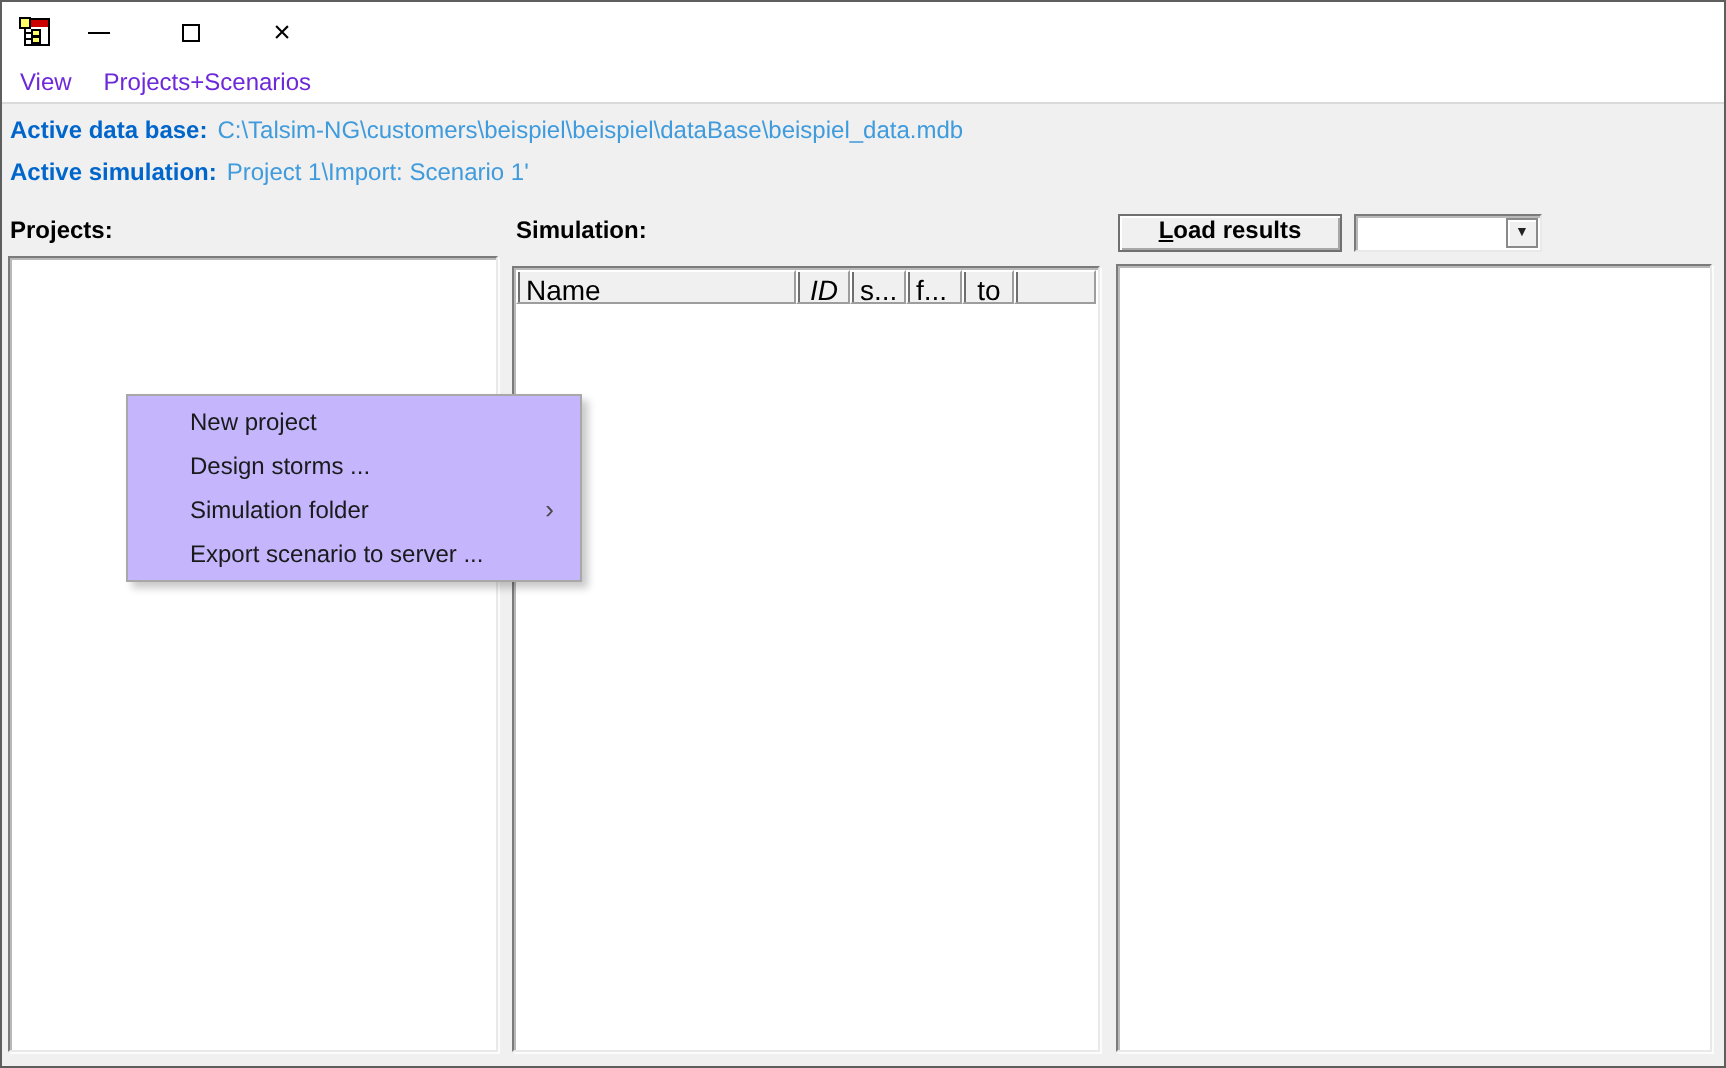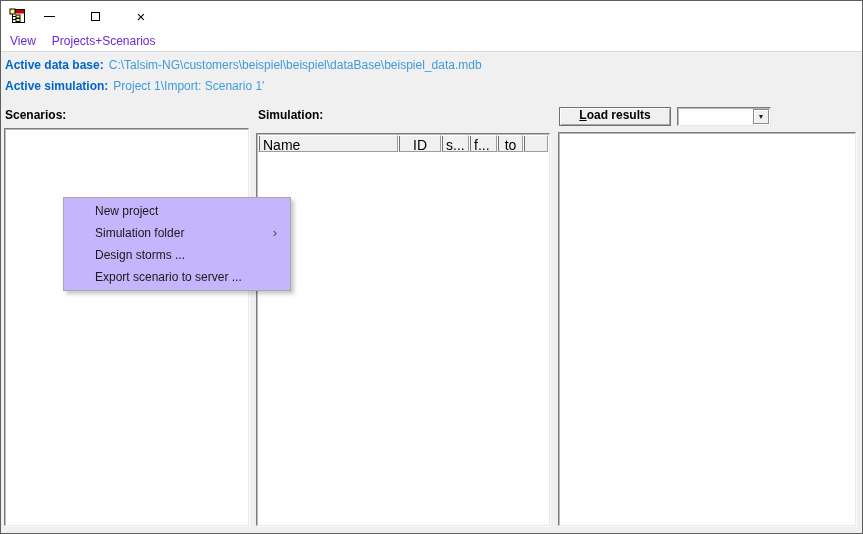--- a/index.html
+++ b/index.html
@@ -65,21 +65,21 @@
   .sim-table { position: absolute; left: 255px; top: 132px; width: 294px; height: 393px; }
   .sim-header { display: flex; height: 18px; padding: 1px 1px 0 1px; }
   .sim-th {
     background: #f0f0f0; font-size: 14px; color: #000;
     border: 1px solid; border-color: #ffffff #9d9d9d #9d9d9d #ffffff;
     box-shadow: 1px 0 0 #6f6f6f inset;
     padding: 1px 3px 0 4px; height: 17px;
     white-space: nowrap; overflow: hidden;
   }
   .sim-th.c0 { width: 140px; }
-  .sim-th.c1 { width: 43px; text-align: center; }
+  .sim-th.c1 { width: 27px; text-align: center; font-style: italic; }
   .sim-th.c2 { width: 28px; }
   .sim-th.c3 { width: 28px; }
   .sim-th.c4 { width: 26px; text-align: center; }
   .sim-th.c5 { flex: 1 1 auto; }
   
   .btn3d {
     position: absolute; left: 558px; top: 106px; width: 112px; height: 19px;
     background: #f0f0f0; font-family: "Liberation Sans", sans-serif;
     font-size: 12px; font-weight: bold; color: #000;
     border: 1px solid #707070;
@@ -151,21 +151,21 @@
     <div class="menubar-item">Projects+Scenarios</div>
   </div>
 
   <div class="status-line status-db">
     <span class="lbl">Active data base:</span><span class="val">C:\Talsim-NG\customers\beispiel\beispiel\dataBase\beispiel_data.mdb</span>
   </div>
   <div class="status-line status-sim">
     <span class="lbl">Active simulation:</span><span class="val">Project 1\Import: Scenario 1'</span>
   </div>
 
-  <div class="panel-label" style="left:4px; top:107px;">Scenarios:</div>
+  <div class="panel-label" style="left:4px; top:107px;">Projects:</div>
   <div class="sunken scenarios-list"></div>
 
   <div class="panel-label" style="left:257px; top:107px;">Simulation:</div>
   <div class="sunken sim-table">
     <div class="sim-header">
       <div class="sim-th c0">Name</div>
       <div class="sim-th c1">ID</div>
       <div class="sim-th c2">s...</div>
       <div class="sim-th c3">f...</div>
       <div class="sim-th c4">to</div>
@@ -184,24 +184,24 @@
       <span>▼</span>
     </div>
   </div>
   <div class="sunken results-list"></div>
 
   <div class="context-menu">
     <div class="menu-item">
       <span>New project</span>
     </div>
     <div class="menu-item">
+      <span>Design storms ...</span>
+    </div>
+    <div class="menu-item">
       <span>Simulation folder</span>
       <span class="submenu-arrow">›</span>
     </div>
     <div class="menu-item">
-      <span>Design storms ...</span>
-    </div>
-    <div class="menu-item">
       <span>Export scenario to server ...</span>
     </div>
   </div>
 
 </div>
 
 </body></html>

